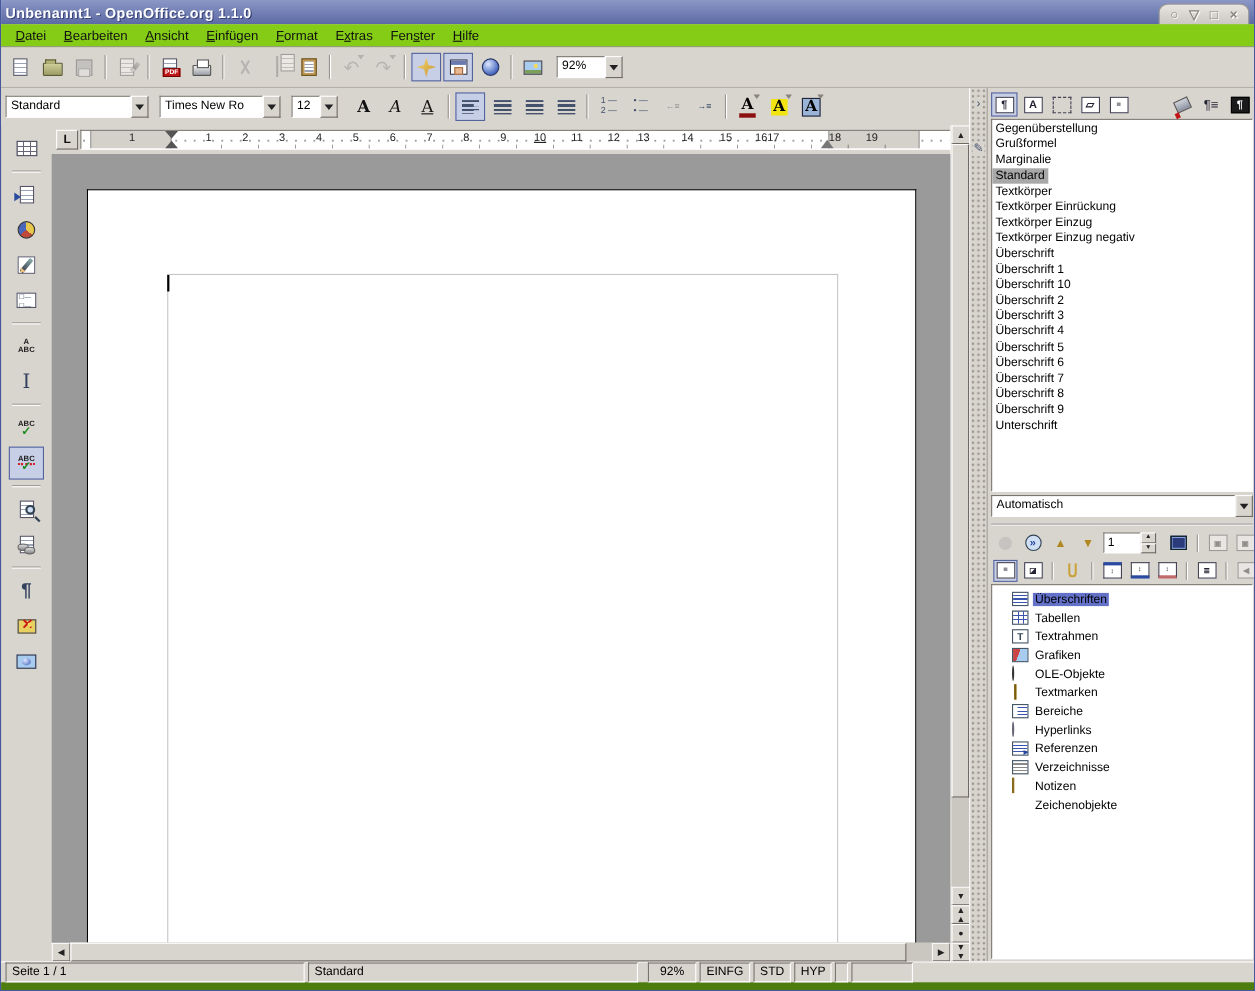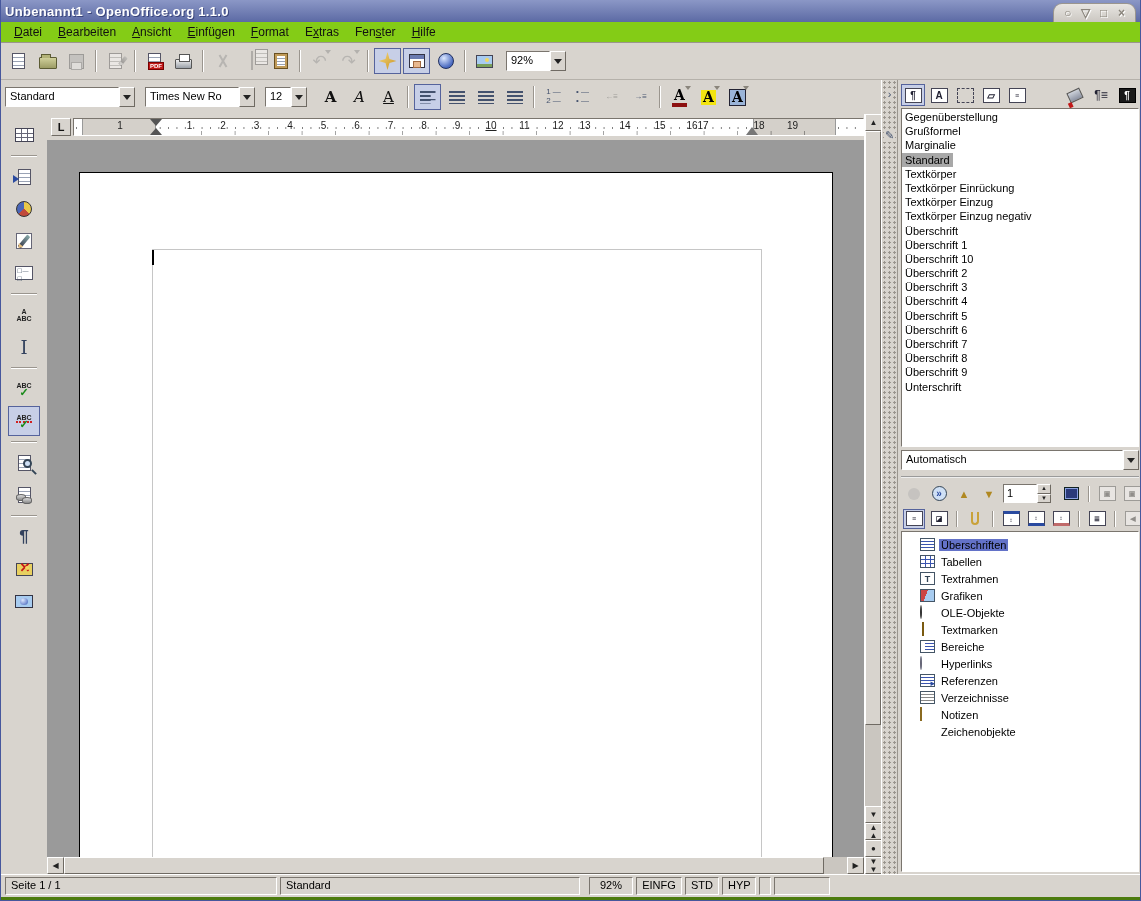--- a/index.html
+++ b/index.html
@@ -690,21 +690,21 @@
           </div>
         <div class="nav-item">
             <span class="nicon"><span class="ni-pencil"></span></span>
             <span class="lbl">Zeichenobjekte</span>
           </div>
       </div>
 
     </div>
   </div>
 
-  <div class="statusbar" style="border-bottom:3px solid #4d7c0f">
+  <div class="statusbar" style="border-bottom:7px solid #4d7c0f">
     <span class="sseg" style="width:272px">Seite 1 / 1</span>
     <span class="sseg" style="width:300px">Standard</span>
     <span class="sseg" style="width:44px;margin-left:6px;text-align:center">92%</span>
     <span class="sseg" style="width:46px;text-align:center">EINFG</span>
     <span class="sseg" style="width:34px;text-align:center">STD</span>
     <span class="sseg" style="width:34px;text-align:center">HYP</span>
     <span class="sseg" style="width:12px"></span>
     <span class="sseg" style="width:56px"></span>
   </div>
 </div>

